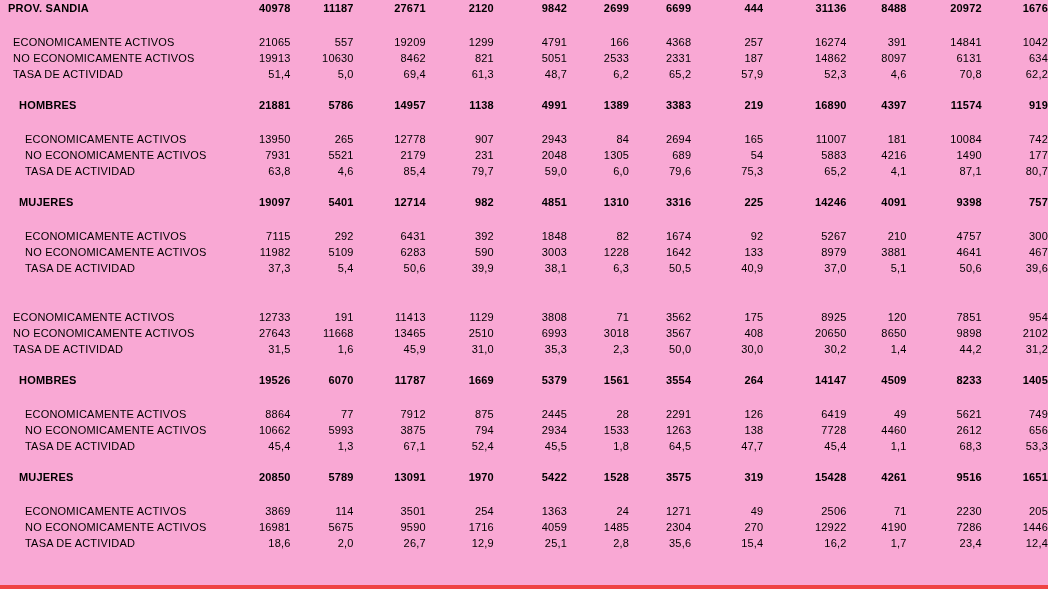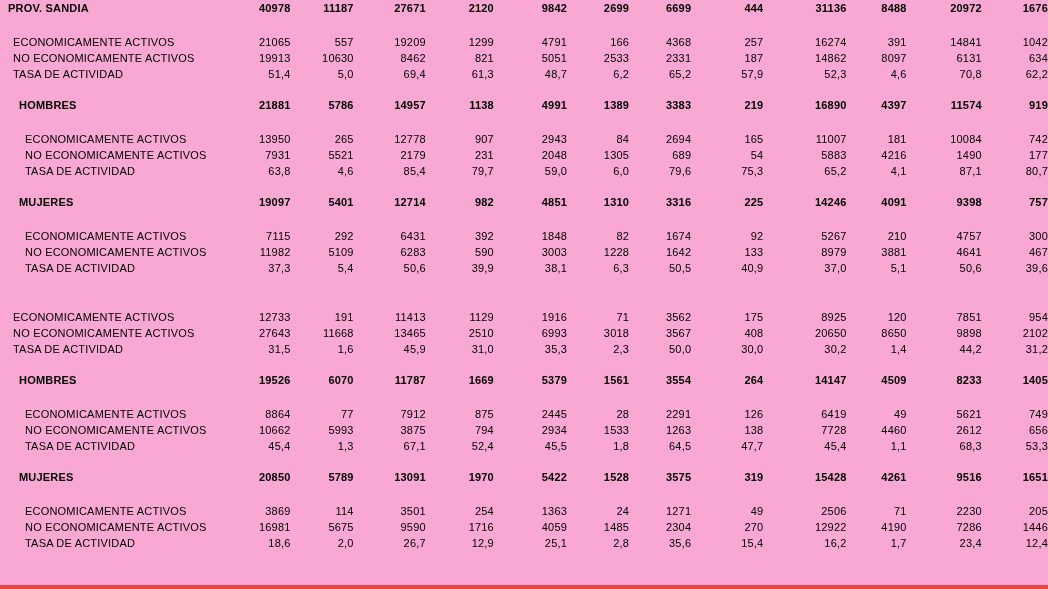--- a/index.html
+++ b/index.html
@@ -259,21 +259,21 @@
         </tr>
         <tr class="gap-a">
           <td colspan="13"></td>
         </tr>
         <tr class="rh d-province">
           <td class="label">ECONOMICAMENTE ACTIVOS</td>
           <td class="num">12733</td>
           <td class="num">191</td>
           <td class="num">11413</td>
           <td class="num">1129</td>
-          <td class="num">1916</td>
+          <td class="num">3808</td>
           <td class="num">71</td>
           <td class="num">3562</td>
           <td class="num">175</td>
           <td class="num">8925</td>
           <td class="num">120</td>
           <td class="num">7851</td>
           <td class="num">954</td>
         </tr>
         <tr class="rh d-province">
           <td class="label">NO ECONOMICAMENTE ACTIVOS</td>

